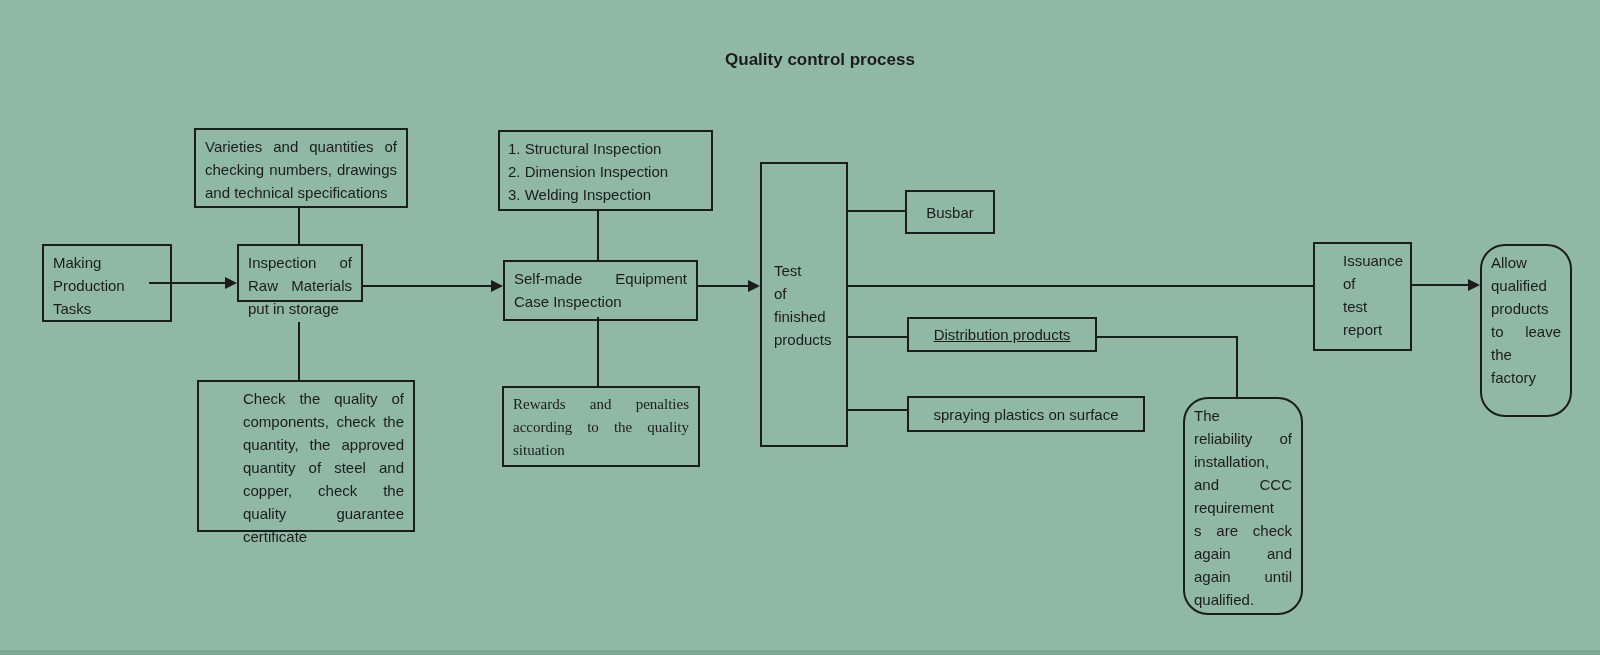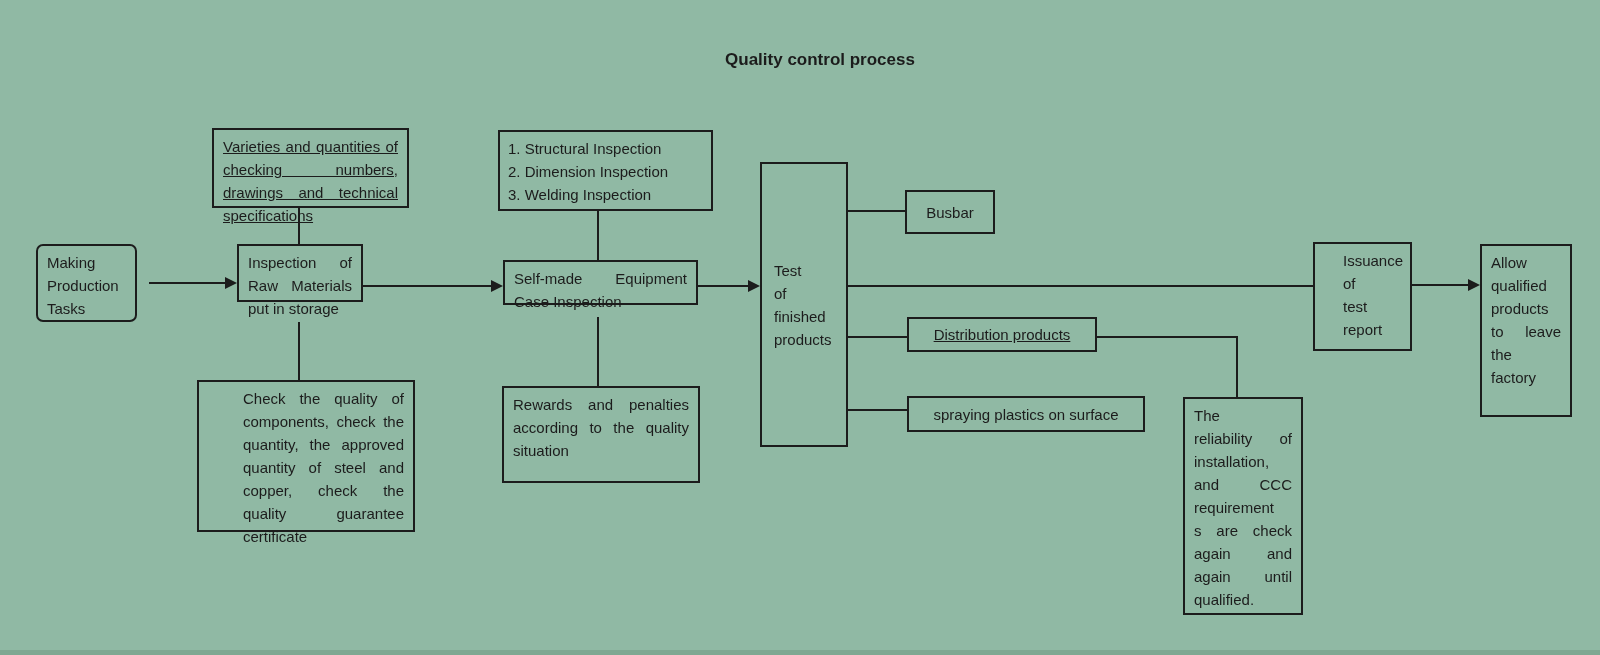--- a/index.html
+++ b/index.html
@@ -35,21 +35,21 @@
     box-sizing: border-box;
     border: 2px solid var(--line);
     color: var(--line);
     font-size: 15px;
     line-height: 23px;
     padding: 5px 9px;
     white-space: pre-line;
     background: transparent;
   }
   .justify { text-align: justify; }
-  .justify-all { text-align: justify; text-align-last: justify; }
+  .justify-all { text-align: justify; text-align-last: justify; border-radius: 25px; }
   .vcenter { display: flex; align-items: center; }
   .center { display: flex; align-items: center; justify-content: center; padding: 0; text-align: center; }
   .line {
     position: absolute;
     background: var(--line);
   }
   .arrow-right {
     position: absolute;
     width: 0;
     height: 0;
@@ -66,48 +66,48 @@
     background: var(--bottom);
   }
 </style>
 </head>
 <body>
 
 <div id="canvas">
 
   <div class="title">Quality control process</div>
 
-  <div class="box justify" style="left:212px; top:128px; width:197px; height:80px;text-decoration:underline;">Varieties and quantities of checking numbers, drawings and technical specifications</div>
+  <div class="box justify" style="left:194px; top:128px; width:214px; height:80px;">Varieties and quantities of checking numbers, drawings and technical specifications</div>
 
   <div class="box" style="left:498px; top:130px; width:215px; height:81px; padding-left:8px;">1. Structural Inspection
 2. Dimension Inspection
 3. Welding Inspection</div>
 
-  <div class="box" style="left:36px; top:244px; width:101px; height:78px;border-radius:7px;">Making
+  <div class="box" style="left:42px; top:244px; width:130px; height:78px;">Making
 Production
 Tasks</div>
 
   <div class="box justify" style="left:237px; top:244px; width:126px; height:58px;">Inspection of Raw Materials put in storage</div>
 
-  <div class="box justify" style="left:503px; top:260px; width:195px; height:45px;">Self-made Equipment Case Inspection</div>
+  <div class="box justify" style="left:503px; top:260px; width:195px; height:61px;">Self-made Equipment Case Inspection</div>
 
   <div class="box vcenter" style="left:760px; top:162px; width:88px; height:285px; padding-left:12px;">Test
 of
 finished
 products</div>
 
   <div class="box center" style="left:905px; top:190px; width:90px; height:44px;">Busbar</div>
 
   <div class="box center" style="left:907px; top:317px; width:190px; height:35px;text-decoration:underline;">Distribution products</div>
 
   <div class="box center" style="left:907px; top:396px; width:238px; height:36px;">spraying plastics on surface</div>
 
   <div class="box justify" style="left:197px; top:380px; width:218px; height:152px;padding-left:44px;">Check the quality of components, check the quantity, the approved quantity of steel and copper, check the quality guarantee certificate</div>
 
-  <div class="box justify" style="left:502px; top:386px; width:198px; height:97px;">Rewards and penalties according to the quality situation</div>
+  <div class="box justify" style="left:502px; top:386px; width:198px; height:81px;font-family:Liberation Serif, serif;">Rewards and penalties according to the quality situation</div>
 
   <div class="box" style="left:1313px; top:234px; width:99px; height:109px; padding-left:28px;margin-top:8px;">Issuance
 of
 test
 report</div>
 
   <div class="box justify-all" style="left:1480px; top:244px; width:92px; height:173px;">Allow
 qualified
 products
 to leave

